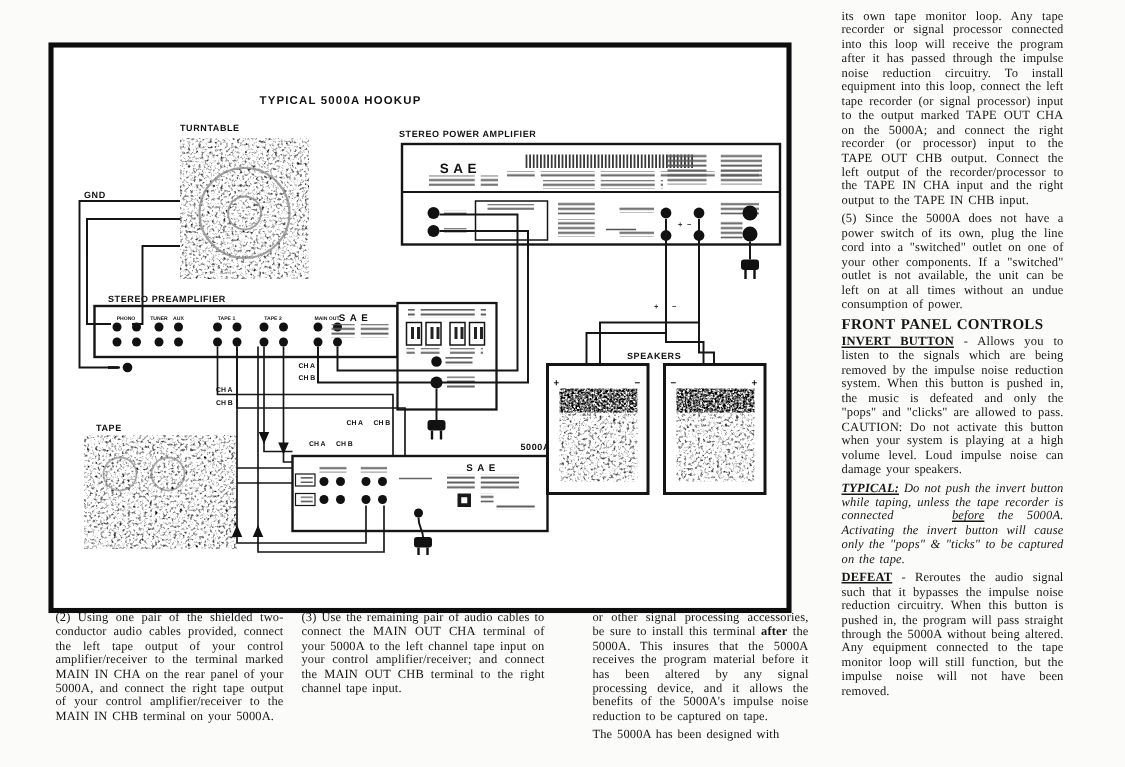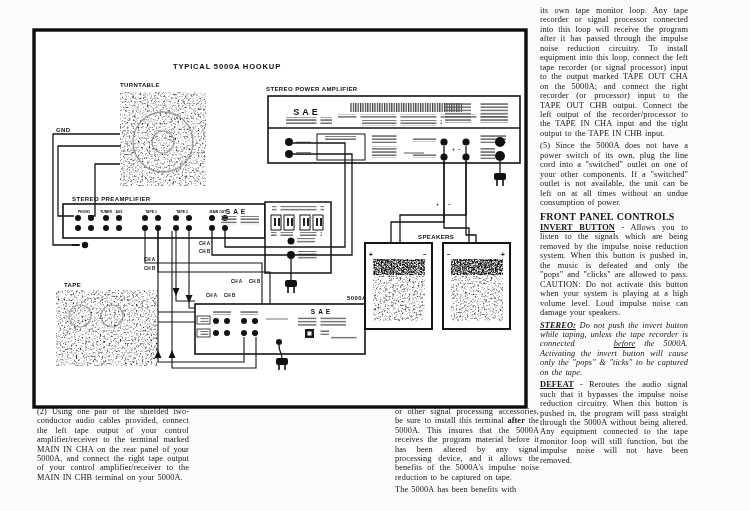--- a/index.html
+++ b/index.html
@@ -14,21 +14,21 @@
   }
   .col p{margin:0 0 3px 0;}
   .lead{font-weight:bold;text-decoration:underline;}
   .u{text-decoration:underline;margin-left:30px;}
   .it{font-style:italic;}
   .b{font-weight:bold;margin-top:28px;}
   .heading{font-weight:bold;font-size:10px;letter-spacing:.2px;margin:4px 0 2px 0;}
   #col1{left:37px;top:407px;width:152px;}
   #col2{left:201px;top:407px;width:162px;}
   #col3{left:395px;top:407px;width:144px;}
-  #col4{left:540px;top:6px;width:148px;font-size:8.35px;line-height:9.45px;}
+  #col4{left:561px;top:6px;width:148px;font-size:8.35px;line-height:9.45px;}
   #diagram{position:absolute;left:0;top:0;margin-top:16px;}
   svg text{font-family:"Liberation Sans", sans-serif;fill:#111;}
   .dlabel{font-size:6px;font-weight:bold;letter-spacing:.4px;}
   .dtitle{font-size:7.6px;font-weight:bold;letter-spacing:.8px;}
   .tiny{font-size:3.4px;font-weight:bold;letter-spacing:0;}
   .chlabel{font-size:4.6px;font-weight:bold;}
   .pm{font-size:6.5px;font-weight:bold;}
   .pmsmall{font-size:5px;font-weight:bold;fill:#333;}
   .brand{font-weight:bold;letter-spacing:3px;}
   .wire{stroke:#151515;stroke-width:1.3;fill:none;}
@@ -294,27 +294,28 @@
     <path class="wire" d="M466,145 V219 H476 V227"></path>
   </g>
 </svg>
 </div>
 
 <div id="col1" class="col">
   <p>(2) Using one pair of the shielded two-conductor audio cables provided, connect the left tape output of your control amplifier/receiver to the terminal marked MAIN IN CHA on the rear panel of your 5000A, and connect the right tape output of your control amplifier/receiver to the MAIN IN CHB terminal on your 5000A.</p>
 </div>
 
 <div id="col2" class="col">
+  <p>(3) Use the remaining pair of audio cables to connect the MAIN OUT CHA terminal of your 5000A to the left channel tape input on your control amplifier/receiver; and connect the MAIN OUT CHB terminal to the right channel tape input.</p>
 </div>
 
 <div id="col3" class="col">
   <p><span>or other signal processing accessories, be sure to install this terminal </span><span class="b">after</span><span> the 5000A. This insures that the 5000A receives the program material before it has been altered by any signal processing device, and it allows the benefits of the 5000A's impulse noise reduction to be captured on tape.</span></p>
-  <p>The 5000A has been benefits with</p>
+  <p>The 5000A has been designed with</p>
 </div>
 
 <div id="col4" class="col">
   <p>its own tape monitor loop. Any tape recorder or signal processor connected into this loop will receive the program after it has passed through the impulse noise reduction circuitry. To install equipment into this loop, connect the left tape recorder (or signal processor) input to the output marked TAPE OUT CHA on the 5000A; and connect the right recorder (or processor) input to the TAPE OUT CHB output. Connect the left output of the recorder/processor to the TAPE IN CHA input and the right output to the TAPE IN CHB input.</p>
   <p>(5) Since the 5000A does not have a power switch of its own, plug the line cord into a "switched" outlet on one of your other components. If a "switched" outlet is not available, the unit can be left on at all times without an undue consumption of power.</p>
   <div class="heading">FRONT PANEL CONTROLS</div>
   <p><span class="lead">INVERT BUTTON</span><span> - Allows you to listen to the signals which are being removed by the impulse noise reduction system. When this button is pushed in, the music is defeated and only the "pops" and "clicks" are allowed to pass. CAUTION: Do not activate this button when your system is playing at a high volume level. Loud impulse noise can damage your speakers.</span></p>
-  <p class="it"><span class="lead">STEREO:</span><span> Do not push the invert button while taping, unless the tape recorder is connected </span><span class="u">before</span><span> the 5000A. Activating the invert button will cause only the "pops" &amp; "ticks" to be captured on the tape.</span></p>
+  <p class="it"><span class="lead">TYPICAL:</span><span> Do not push the invert button while taping, unless the tape recorder is connected </span><span class="u">before</span><span> the 5000A. Activating the invert button will cause only the "pops" &amp; "ticks" to be captured on the tape.</span></p>
   <p><span class="lead">DEFEAT</span><span> - Reroutes the audio signal such that it bypasses the impulse noise reduction circuitry. When this button is pushed in, the program will pass straight through the 5000A without being altered. Any equipment connected to the tape monitor loop will still function, but the impulse noise will not have been removed.</span></p>
 </div>
 
 </body></html>

